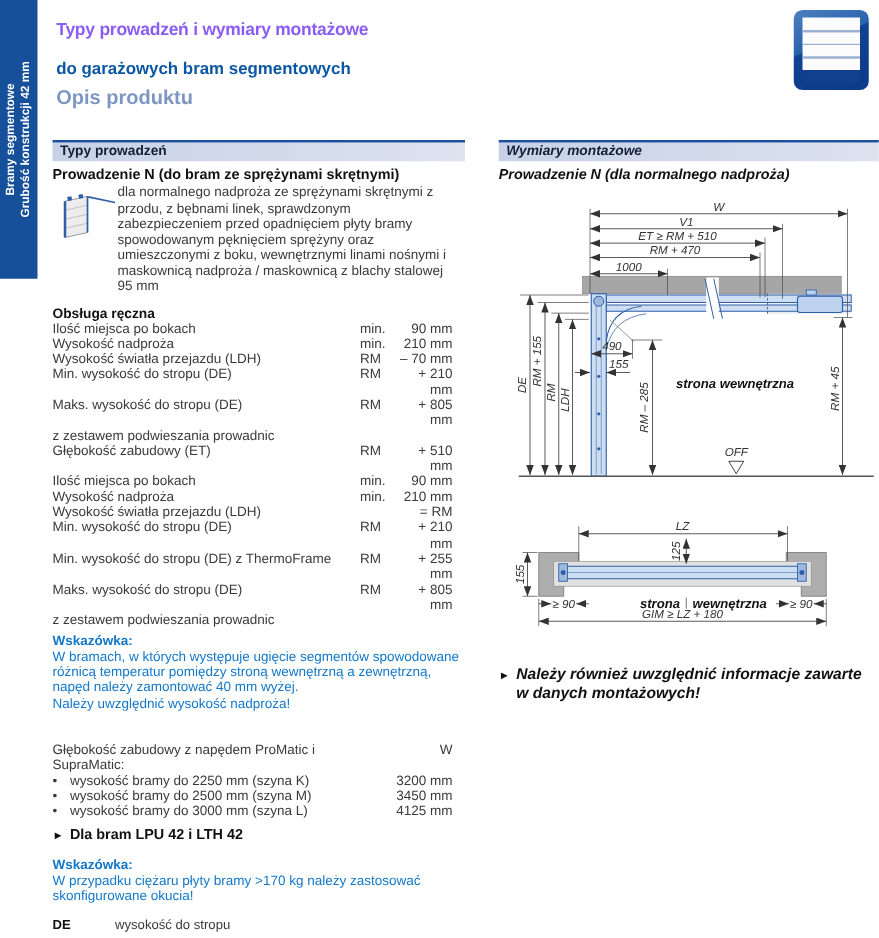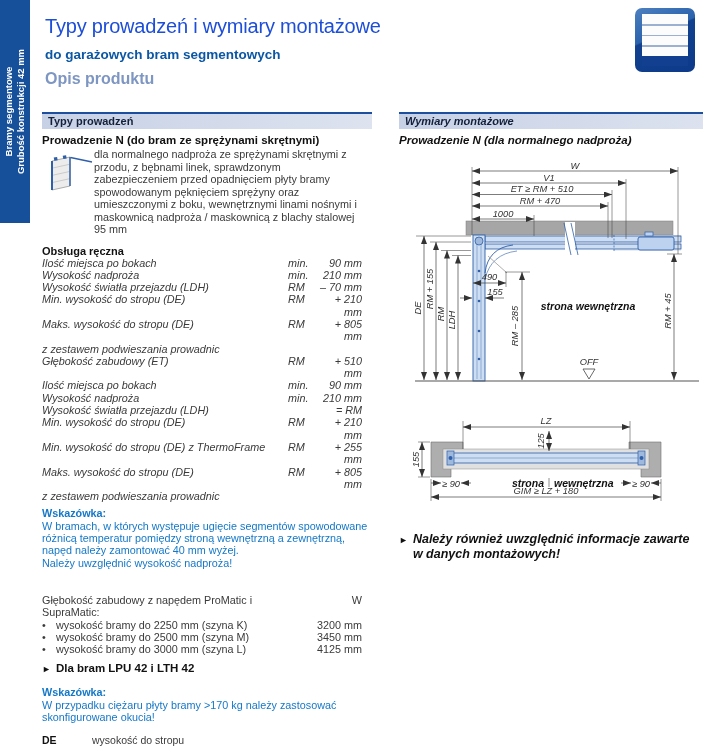--- a/index.html
+++ b/index.html
@@ -4,21 +4,21 @@
 <style>
   html,body{margin:0;padding:0;}
   body{width:703px;height:750px;background:#fff;position:relative;overflow:hidden;
        font-family:"Liberation Sans",sans-serif;color:#222;}
   
   .sidebar{position:absolute;left:0;top:0;width:30px;height:223px;background:#164f9a;}
   .sidebar-rot{position:absolute;left:0;top:0;width:223px;height:30px;
        transform:rotate(-90deg) translateX(-223px);transform-origin:0 0;
        text-align:center;color:#fff;font-weight:bold;font-size:9.5px;line-height:12px;padding-top:3px;box-sizing:border-box;}
   
-  .title{position:absolute;left:45px;top:15px;font-size:20px;font-weight:normal;color:#1d4ed8;letter-spacing:-.2px;}
+  .title{position:absolute;left:45px;top:15px;font-size:14px;font-weight:bold;color:#8b5cf6;letter-spacing:-.2px;}
   .subtitle{position:absolute;left:45px;top:47px;font-size:13.5px;font-weight:bold;color:#0b57a4;}
   .opis{position:absolute;left:45px;top:70px;font-size:16px;font-weight:bold;color:#7e96c2;}
   
   .bigicon{position:absolute;left:635px;top:8px;width:60px;height:64px;border-radius:7px;
        background:linear-gradient(155deg,#4d80c0 0%,#2a62ac 40%,#11418f 42%,#0d3a8a 100%);}
   .bigicon .panel{position:absolute;left:7px;right:7px;top:6px;bottom:16px;background:#fcfcfd;}
   .bigicon .seg{position:absolute;left:0;right:0;height:1.5px;background:#9cb1d2;}
   .bigicon .base{position:absolute;left:7px;right:7px;bottom:6px;height:10px;background:#123f8f;}
   
   .col{position:absolute;top:112px;}
@@ -26,21 +26,21 @@
   .col-right{left:399px;width:318px;font-style:italic;}
   .sec-head{height:14px;background:linear-gradient(to right,#c7d1e6,#dde3ef);
        border-top:2.5px solid #1c4f9e;font-size:11px;font-weight:bold;color:#14203a;
        padding:1px 0 0 6px;}
   .lead-title{margin-top:5px;font-size:11.5px;font-weight:bold;color:#111;line-height:13px;}
   .lead{display:flex;margin-top:1px;}
   .lead-text{font-size:10.8px;line-height:12.5px;color:#3a3a3a;width:266px;}
   .blk-title{font-size:11px;font-weight:bold;color:#111;line-height:12px;}
   .m-manual{margin-top:9px;} .m-powered{margin-top:6px;}
   .rows{padding-right:10px;}
-  .dim-row{display:grid;grid-template-columns:1fr 26px 48px;font-size:10.8px;line-height:12.3px;color:#3a3a3a;font-style:italic;}
+  .dim-row{display:grid;grid-template-columns:1fr 26px 48px;font-size:10.8px;line-height:12.3px;color:#3a3a3a;}
   .dim-row .v{text-align:right;}
   .note{margin-top:5px;}
   .note-title{font-size:10.8px;font-weight:bold;color:#1478c8;line-height:12.3px;}
   .note-text{font-size:10.8px;color:#1478c8;line-height:12.3px;white-space:pre-line;}
   .depth{margin-top:25px;}
   .depth-head{display:grid;grid-template-columns:1fr 60px;padding-right:10px;
        font-size:10.8px;line-height:12.3px;color:#3a3a3a;}
   .depth-head .v{text-align:right;}
   .depth-row{display:grid;grid-template-columns:14px 1fr 60px;padding-right:10px;
        font-size:10.8px;line-height:12.3px;color:#3a3a3a;}

